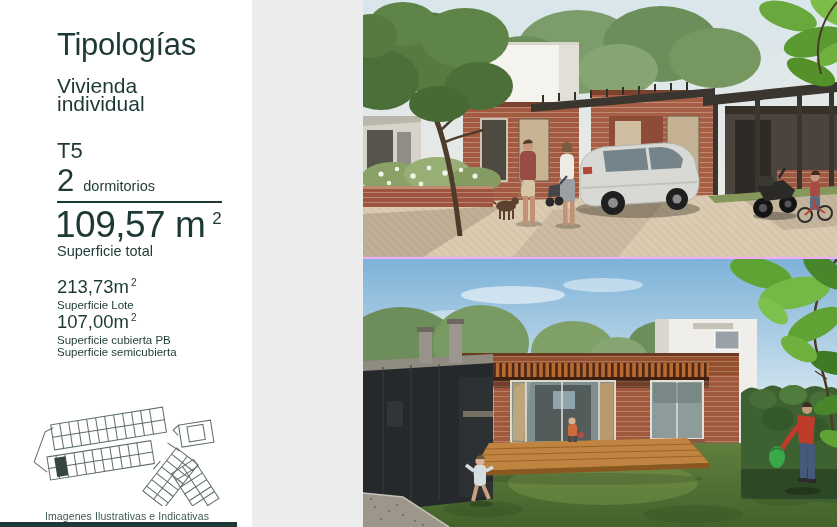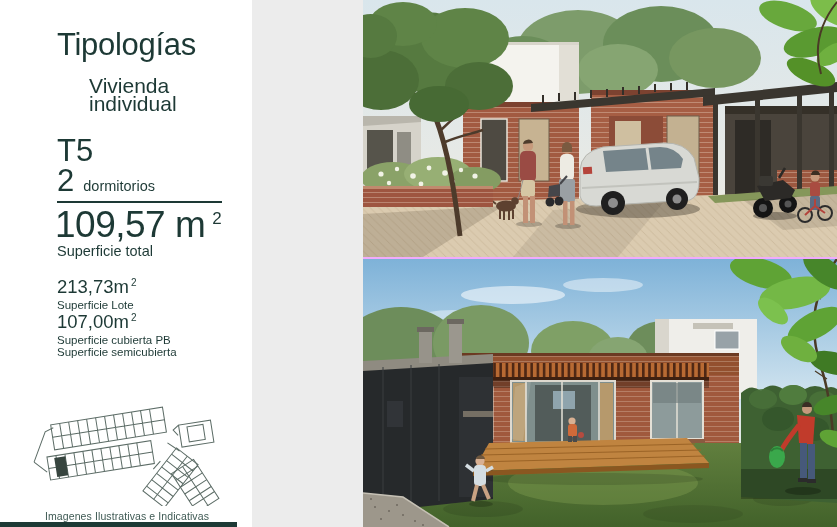--- a/index.html
+++ b/index.html
@@ -5,22 +5,22 @@
   html,body{margin:0;padding:0;background:#888;}
   .page{position:relative;width:837px;height:527px;background:#f0abfc;overflow:hidden;
         font-family:"Liberation Sans",sans-serif;color:#1d3935;}
   .panel{position:absolute;left:0;top:0;width:252px;height:527px;background:#fff;}
   .gray-strip{position:absolute;left:252px;top:0;width:111px;height:527px;background:#ececec;}
   .photo{position:absolute;margin:0;overflow:hidden;background:#dfe6e2;}
   .photo-top{left:363px;top:0;width:474px;height:257px;}
   .photo-bottom{left:363px;top:259px;width:474px;height:268px;}
   .photo svg{display:block;width:100%;height:100%;}
   .title{position:absolute;left:57px;top:27px;font-size:31px;letter-spacing:-0.3px;}
-  .subtitle{position:absolute;left:57px;top:77px;font-size:21px;line-height:18px;margin-left:32px;}
-  .tcode{position:absolute;left:57px;top:136px;font-size:31px;line-height:30px;}
+  .subtitle{position:absolute;left:57px;top:77px;font-size:21px;line-height:18px;}
+  .tcode{position:absolute;left:57px;top:136px;font-size:22px;line-height:30px;}
   .bedrooms{position:absolute;left:57px;top:163px;white-space:nowrap;}
   .bnum{font-size:31px;}
   .blabel{font-size:14.5px;margin-left:9px;}
   .divider{position:absolute;left:57px;top:201px;width:165px;height:2px;background:#1d3935;}
   .total{position:absolute;left:55px;top:204px;font-size:37px;letter-spacing:-0.5px;white-space:nowrap;}
   .total sup{font-size:17px;margin-left:7px;}
   .tlabel{position:absolute;left:57px;top:243px;font-size:14.5px;}
   .metric{position:absolute;left:57px;}
   .mval{font-size:18.5px;}
   .mval sup{font-size:10px;margin-left:2px;}

